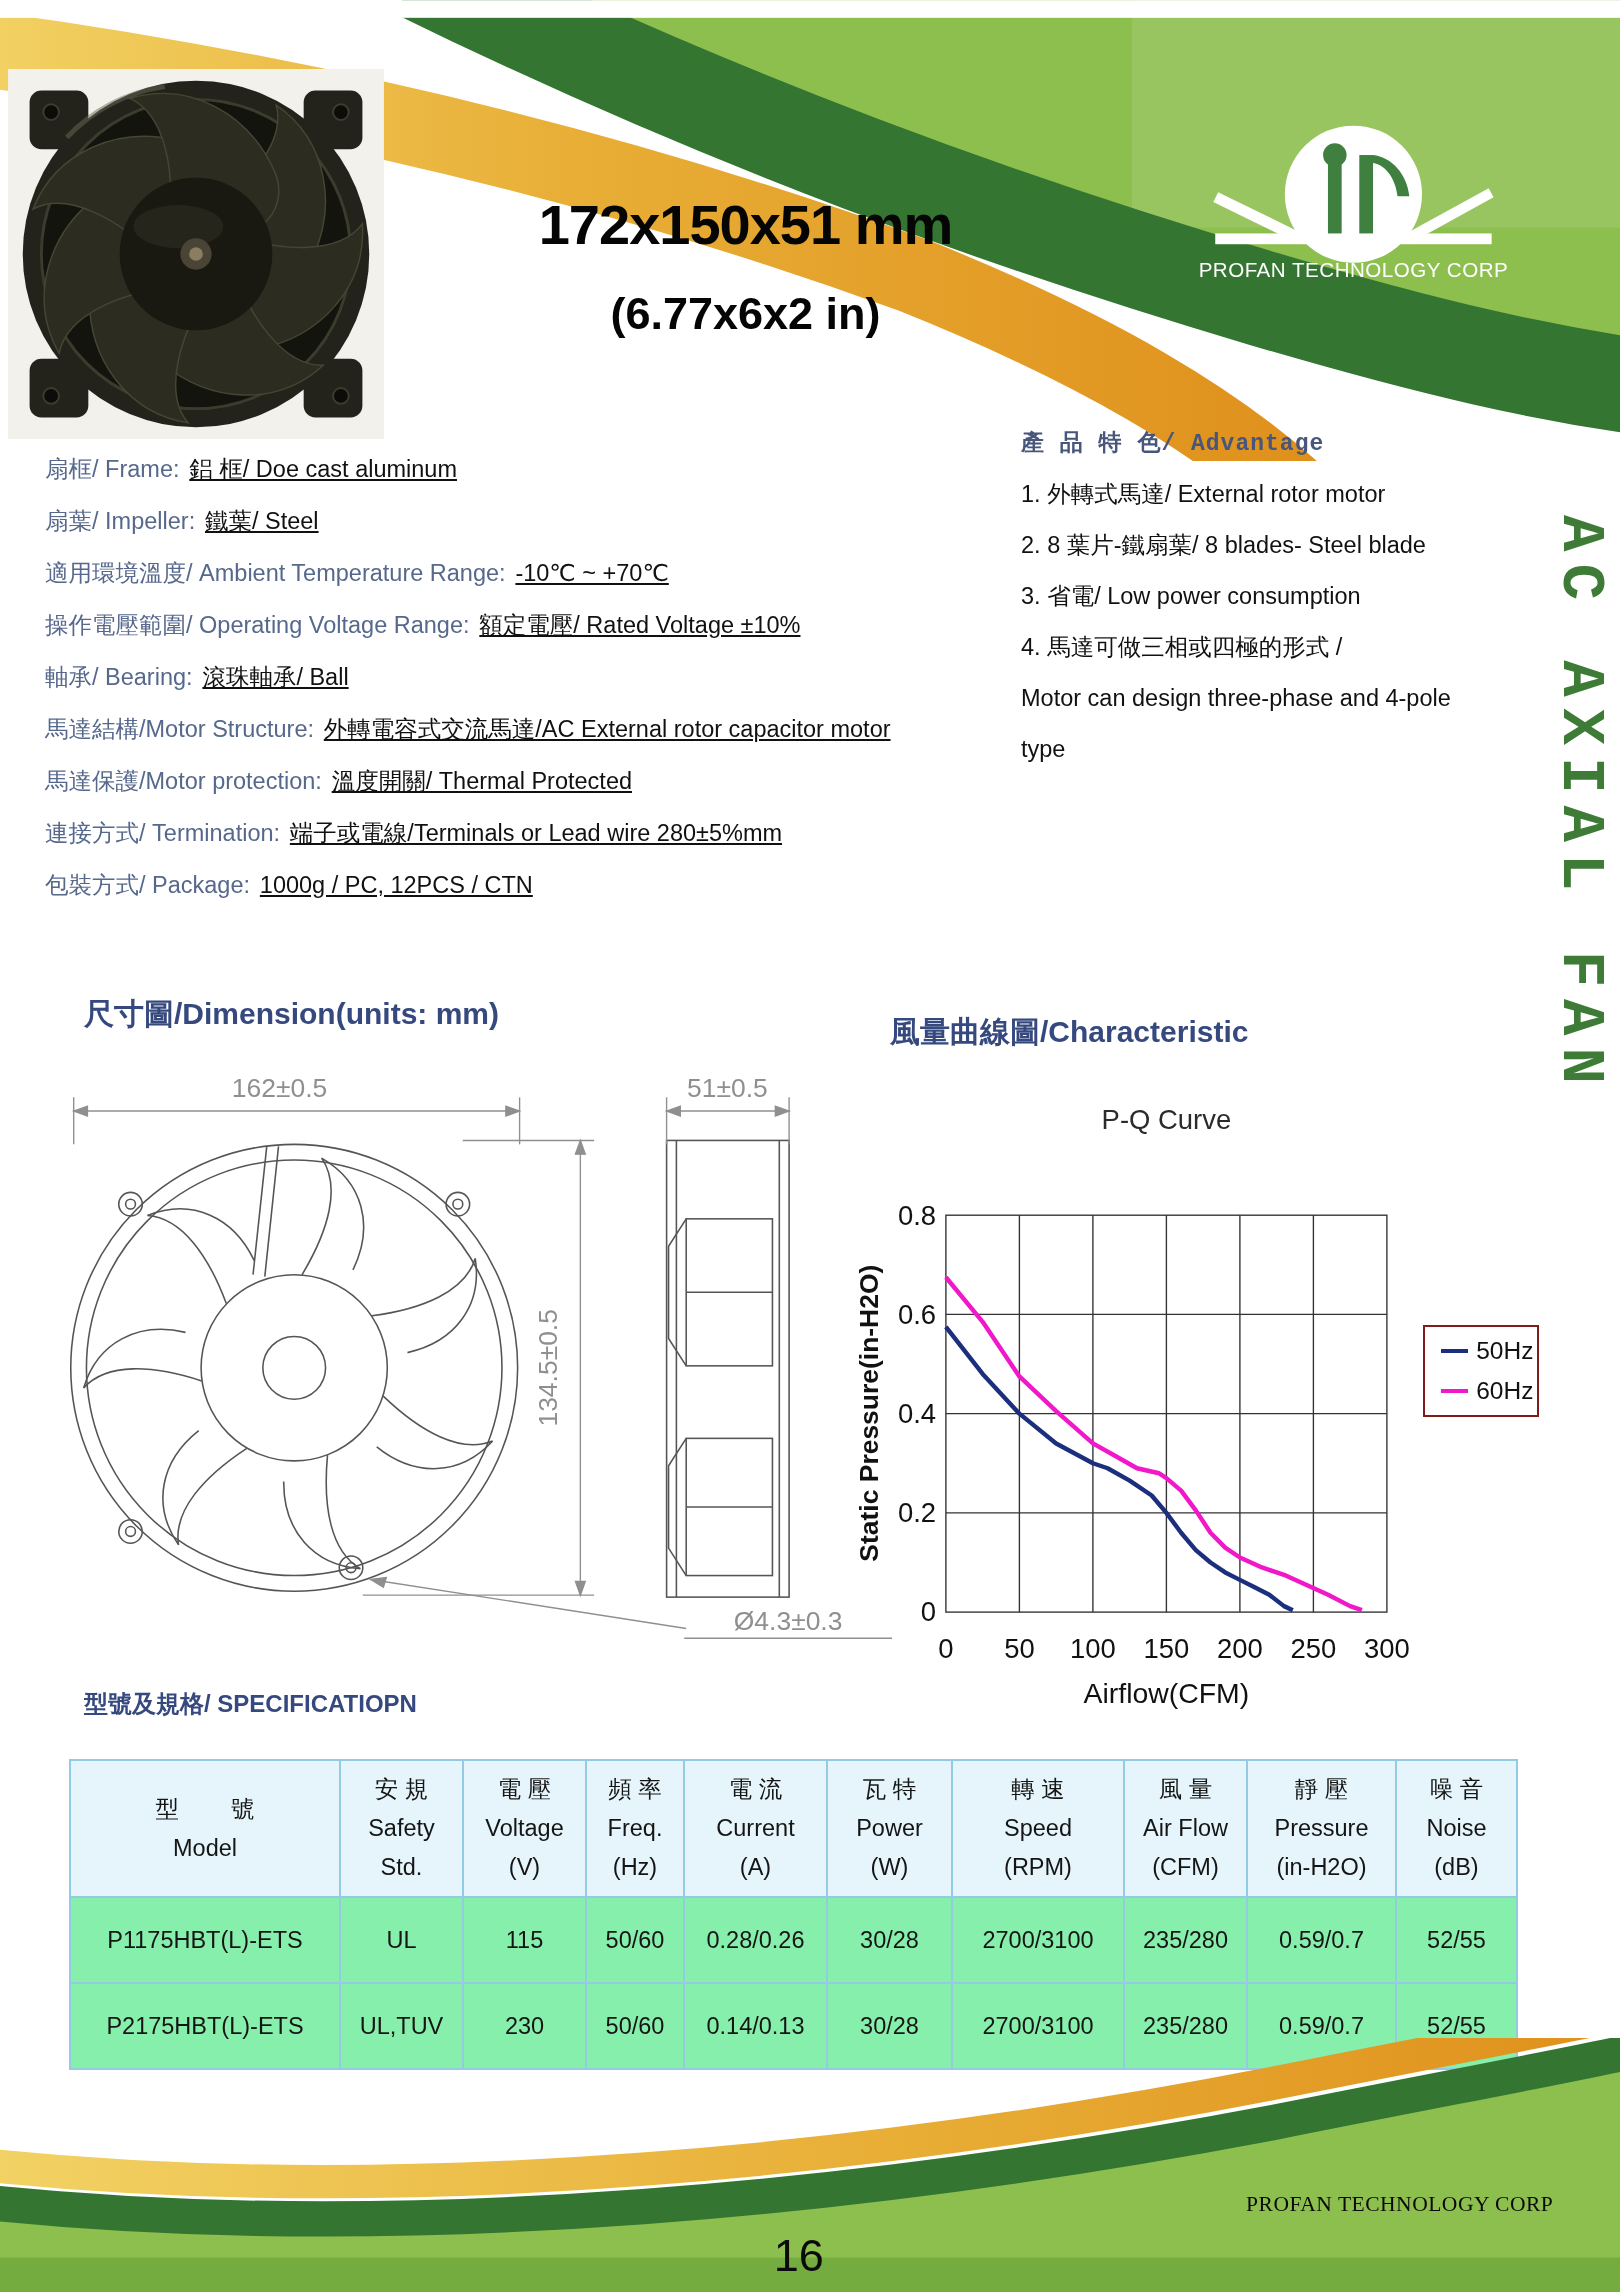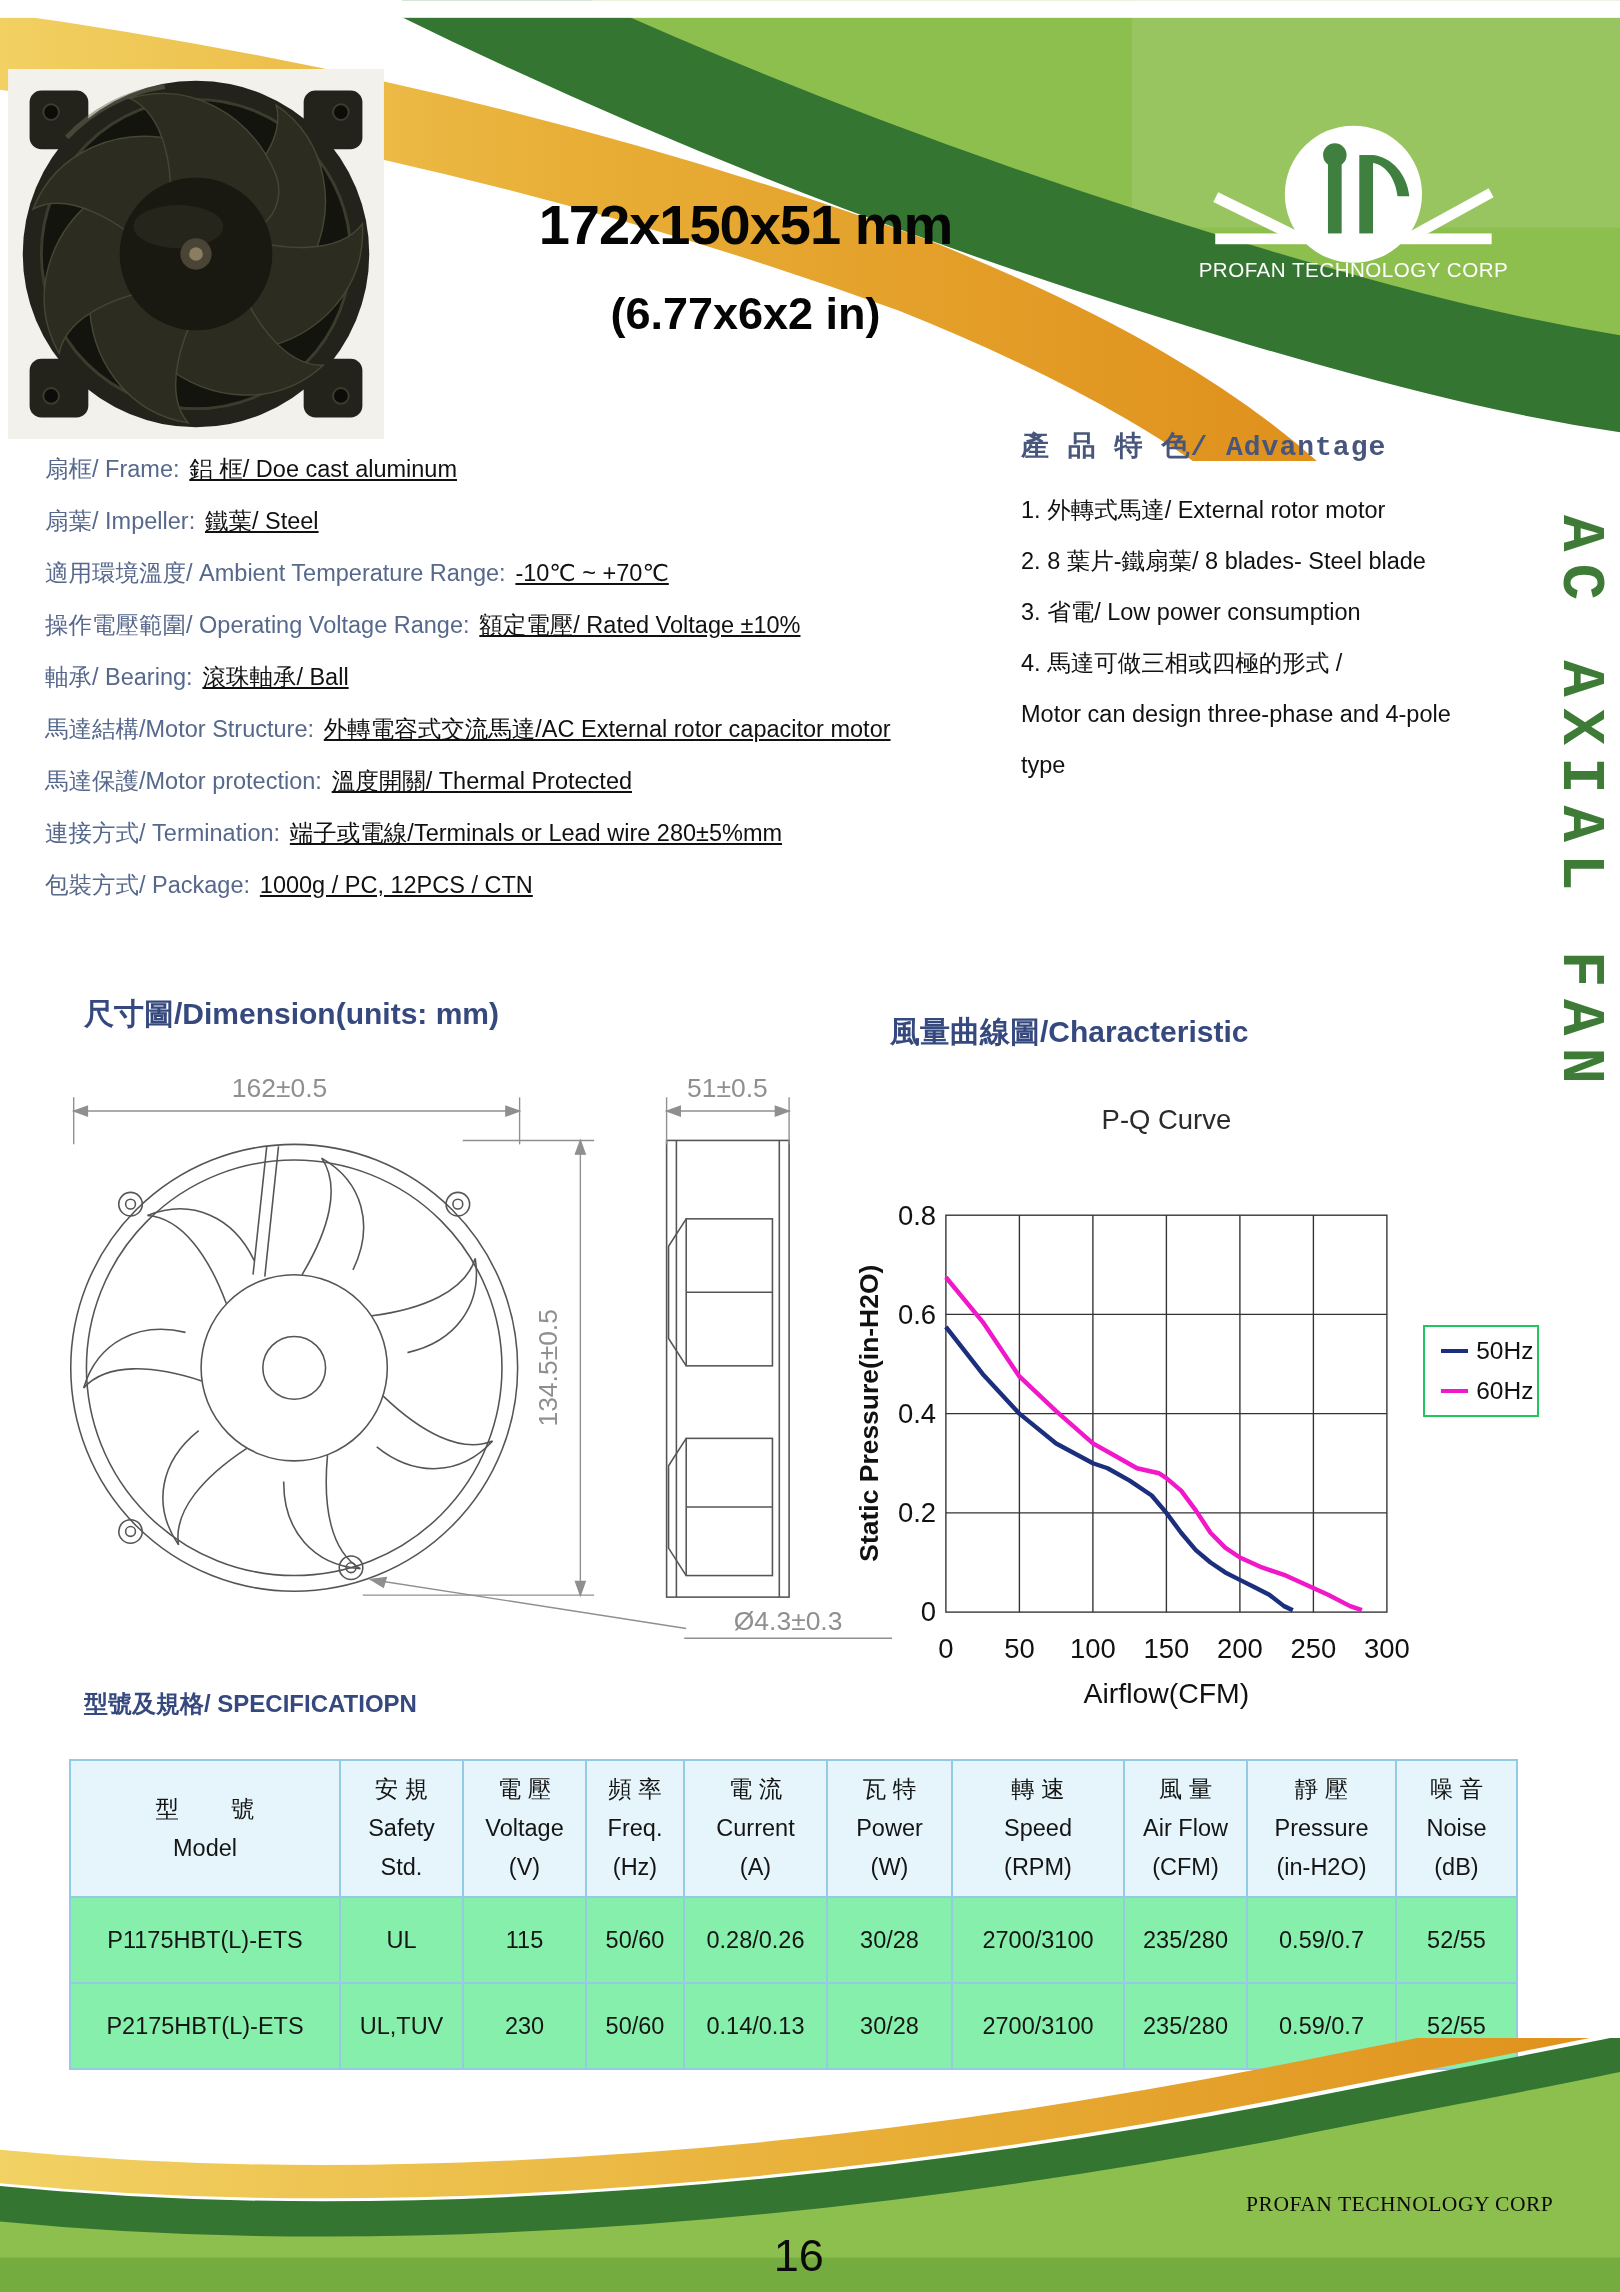--- a/index.html
+++ b/index.html
@@ -12,31 +12,31 @@
   .big-title{left:412px;top:192px;width:667px;text-align:center;font-size:56px;font-weight:700;
              letter-spacing:-1px;color:#050505;white-space:nowrap;}
   .sub-title{left:412px;top:288px;width:667px;text-align:center;font-size:45px;font-weight:700;color:#050505;white-space:nowrap;}
   
   .spec-list{left:45px;top:443px;width:990px;}
   .spec-line{height:52px;font-size:23.5px;white-space:nowrap;display:flex;align-items:center;}
   .spec-label{color:#56688c;margin-right:9.8px;}
   .spec-value{color:#111111;text-decoration:underline;}
   
   .adv{left:1021px;top:427px;width:502px;}
-  .adv-heading{font-family:"Liberation Mono","DejaVu Sans Mono",monospace;font-size:28px;font-weight:700;
-               color:#47567a;letter-spacing:1px;margin-bottom:20px;white-space:nowrap;}
+  .adv-heading{font-family:"Liberation Mono","DejaVu Sans Mono",monospace;font-size:23px;font-weight:700;
+               color:#47567a;letter-spacing:1px;margin-bottom:11px;white-space:nowrap;}
   .adv-line{font-size:23.5px;color:#111;line-height:51px;white-space:nowrap;}
   
   .sec-heading{font-size:30px;font-weight:700;color:#36497e;white-space:nowrap;}
   
   .side-vert{left:1517px;top:374px;height:863px;width:98px;display:flex;justify-content:center;
              writing-mode:vertical-rl;font-family:"Liberation Mono","DejaVu Sans Mono",monospace;
              font-size:61px;font-weight:700;color:#3d7b36;letter-spacing:11.8px;white-space:nowrap;}
   
-  .legend-box{left:1423px;top:1325px;width:116px;height:92px;background:#ffffff;border:2px solid #22c55e;
+  .legend-box{left:1423px;top:1325px;width:116px;height:92px;background:#ffffff;border:2px solid #7f1d1d;
               display:flex;flex-direction:column;justify-content:center;gap:11.8px;padding-left:16px;box-sizing:border-box;}
   .legend-row{display:flex;align-items:center;gap:7.8px;font-size:24.5px;color:#111;}
   .legend-swatch{width:27.4px;height:3.9px;}
   
   .spec-table-wrap{left:69px;top:1759px;}
   table.spec{border-collapse:collapse;table-layout:fixed;}
   table.spec td,table.spec th{border:2px solid #93cce2;font-weight:400;color:#151515;
       text-align:center;vertical-align:middle;padding:0;}
   table.spec th{background:#e6f5fb;height:135px;font-size:23.5px;line-height:39px;}
   table.spec td{background:#86efac;height:84px;font-size:23.5px;}

